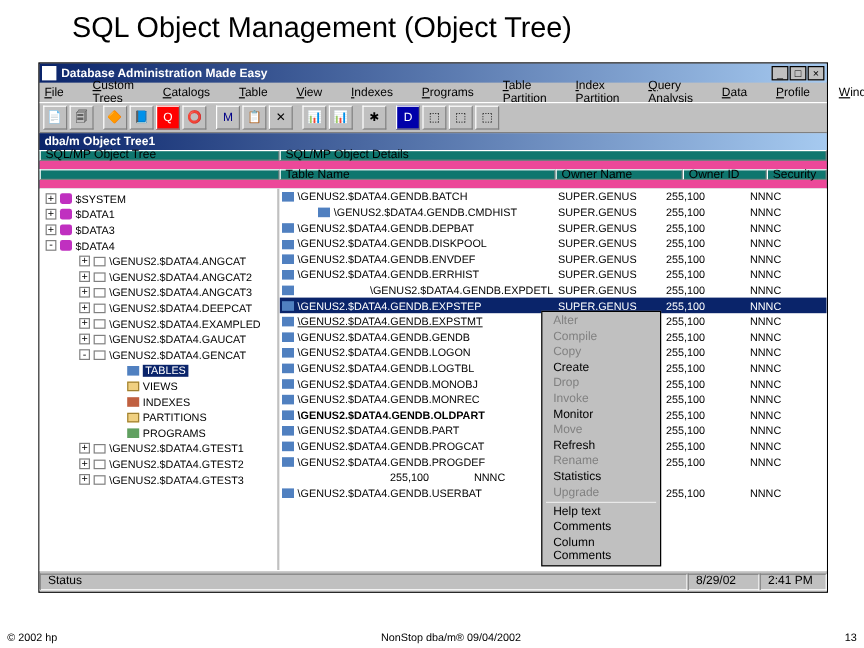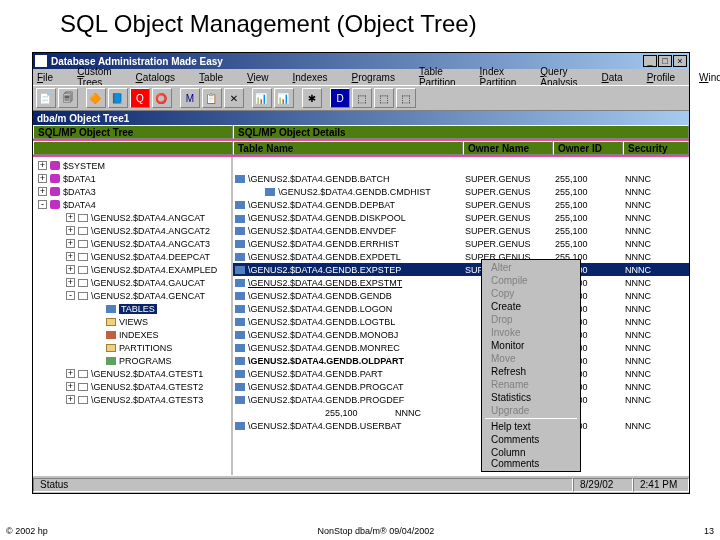--- a/index.html
+++ b/index.html
@@ -10,36 +10,36 @@
   .titlebar .ic { width: 12px; height: 12px; background: #fff; margin-right: 4px; }
   .titlebar .sp { flex: 1; }
   .winbtns { display: flex; gap: 1px; }
   .winbtn { width: 14px; height: 12px; background: #c0c0c0; border: 1px solid #000; font: 9px/10px Arial; text-align: center; color:#000;}
   .menubar { background: #c0c0c0; height: 16px; display: flex; align-items: center; padding: 0 4px; gap: 24px; font-size: 10px; }
   .menubar span u { text-decoration: underline; }
   .toolbar { background: #c0c0c0; height: 26px; display: flex; align-items: center; padding: 0 3px; gap: 2px; border-top: 1px solid #fff; border-bottom: 1px solid #808080;}
   .tbtn { width: 20px; height: 20px; border: 1px solid #808080; border-top-color:#fff; border-left-color:#fff; background: #c0c0c0; display:flex;align-items:center;justify-content:center;font-size:10px;}
   .tsep { width: 4px; }
   .childbar { background: linear-gradient(to right, #0a246a, #a6caf0); color: #fff; height: 14px; display: flex; align-items: center; padding: 0 4px; font-size: 10px; font-weight: bold; }
-  .headers { display: flex; background: #4d7c0f; height: 16px; border-bottom: 2px solid #ec4899; font-weight: bold; }
+  .headers { display: flex; background: #0f766e; height: 16px; border-bottom: 7px solid #ec4899; }
   .hcell { border: 1px solid; border-color: #fff #808080 #808080 #fff; padding: 1px 4px; font-size: 10px; display:flex;align-items:center;}
   .content { flex: 1; display: flex; background: #fff; overflow: hidden; position: relative; }
   .tree { width: 200px; border-right: 2px solid #c0c0c0; overflow: hidden; background:#fff;}
   .tree-inner { padding: 2px 0; }
   .tnode { display: flex; align-items: center; height: 13px; font-size: 9px; white-space: nowrap; }
   .expander { width: 9px; height: 9px; border: 1px solid #808080; margin: 0 3px; text-align: center; line-height: 7px; font-size: 9px; background:#fff;}
   .noexp { width: 9px; margin: 0 3px; }
   .disk-ic { width: 10px; height: 9px; background: #c030c0; border-radius: 2px; margin-right: 3px; }
   .cat-ic { width: 10px; height: 8px; background: #fff; border:1px solid #808080; margin-right: 3px; }
   .fold-ic { width: 10px; height: 8px; background: #f0d080; border:1px solid #a08030; margin-right: 3px; }
   .tbl-ic { width: 10px; height: 8px; background: #5080c0; margin-right: 3px; display:inline-block;}
   .ix-ic { width: 10px; height: 8px; background: #c06040; margin-right: 3px; }
   .pg-ic { width: 10px; height: 8px; background: #60a060; margin-right: 3px; }
   .details { flex: 1; overflow: hidden; position: relative; background:#fff;}
-  .dtable { width: 100%; margin-top: 15px; }
+  .dtable { width: 100%; }
   .drow { display: flex; height: 13px; font-size: 9px; align-items: center; }
   .drow.sel { background: #0a246a; color: #fff; }
   .dcell { padding: 0 2px; overflow: hidden; white-space: nowrap; }
   .ctxmenu { position: absolute; background: #c0c0c0; border: 1px solid #000; width: 100px; font-size: 10px; padding: 1px; z-index: 5; }
   .ctxmenu .mi { padding: 1px 8px; }
   .ctxmenu .mi.dis { color: #808080; }
   .ctxmenu .msep { height:1px; background:#808080; margin:1px 2px; border-bottom:1px solid #fff;}
   .statusbar { height: 18px; background: #c0c0c0; border-top: 1px solid #fff; display: flex; align-items: center; font-size: 10px; }
   .statusbar .cell { border: 1px solid; border-color: #808080 #fff #fff #808080; padding: 1px 6px; height: 14px; display:flex;align-items:center;}
   .footer { position: absolute; bottom: 4px; left: 0; right: 0; display: flex; font: 9px Arial; }
@@ -110,21 +110,21 @@
     <span>dba/m Object Tree1</span>
   </div>
 
   <div class="headers">
     <div class="hcell" style="width:200px">SQL/MP Object Tree</div>
     <div class="hcell" style="flex:1">SQL/MP Object Details</div>
   </div>
   <div class="headers">
     <div class="hcell" style="width:200px"></div>
     <div class="hcell" style="width:230px">Table Name</div>
-    <div class="hcell" style="width:90px">Owner Name</div>
+    <div class="hcell" style="width:106px">Owner Name</div>
     <div class="hcell" style="width:70px">Owner ID</div>
     <div class="hcell" style="flex:1">Security</div>
   </div>
 
   <div class="content">
     <div class="tree">
       <div class="tree-inner" id="tree">
           <div class="tnode" style="padding-left: 2px;">
             <div class="expander">+</div>
             <div class="disk-ic"></div>
@@ -272,21 +272,21 @@
           <div class="drow">
             <div class="dcell" style="width: 230px; display: flex; align-items: center;">
               <span class="tbl-ic"></span>
               <span>\GENUS2.$DATA4.GENDB.ERRHIST</span>
             </div>
             <div class="dcell" style="width: 90px;">SUPER.GENUS</div>
             <div class="dcell" style="width: 70px;">255,100</div>
             <div class="dcell" style="width: 60px;">NNNC</div>
           </div>
           <div class="drow">
-            <div class="dcell" style="width: 230px; display: flex; align-items: center;">
+            <div class="dcell" style="width: 230px; display: flex; align-items: center; justify-content: space-between;">
               <span class="tbl-ic"></span>
               <span>\GENUS2.$DATA4.GENDB.EXPDETL</span>
             </div>
             <div class="dcell" style="width: 90px;">SUPER.GENUS</div>
             <div class="dcell" style="width: 70px;">255,100</div>
             <div class="dcell" style="width: 60px;">NNNC</div>
           </div>
           <div class="drow sel">
             <div class="dcell" style="width: 230px; display: flex; align-items: center;">
               <span class="tbl-ic"></span>
@@ -394,21 +394,21 @@
           <div class="drow">
             <div class="dcell" style="width: 230px; display: flex; align-items: center;">
               <span class="tbl-ic"></span>
               <span>\GENUS2.$DATA4.GENDB.USERBAT</span>
             </div>
             <div class="dcell" style="width: 90px;"></div>
             <div class="dcell" style="width: 70px;">255,100</div>
             <div class="dcell" style="width: 60px;">NNNC</div>
           </div>
         </div>
-      <div class="ctxmenu" id="ctxmenu" style="left:248px;top:102px">
+      <div class="ctxmenu" id="ctxmenu" style="left:218px;top:102px">
           <div class="mi dis">Alter</div>
           <div class="mi dis">Compile</div>
           <div class="mi dis">Copy</div>
           <div class="mi">Create</div>
           <div class="mi dis">Drop</div>
           <div class="mi dis">Invoke</div>
           <div class="mi">Monitor</div>
           <div class="mi dis">Move</div>
           <div class="mi">Refresh</div>
           <div class="mi dis">Rename</div>

